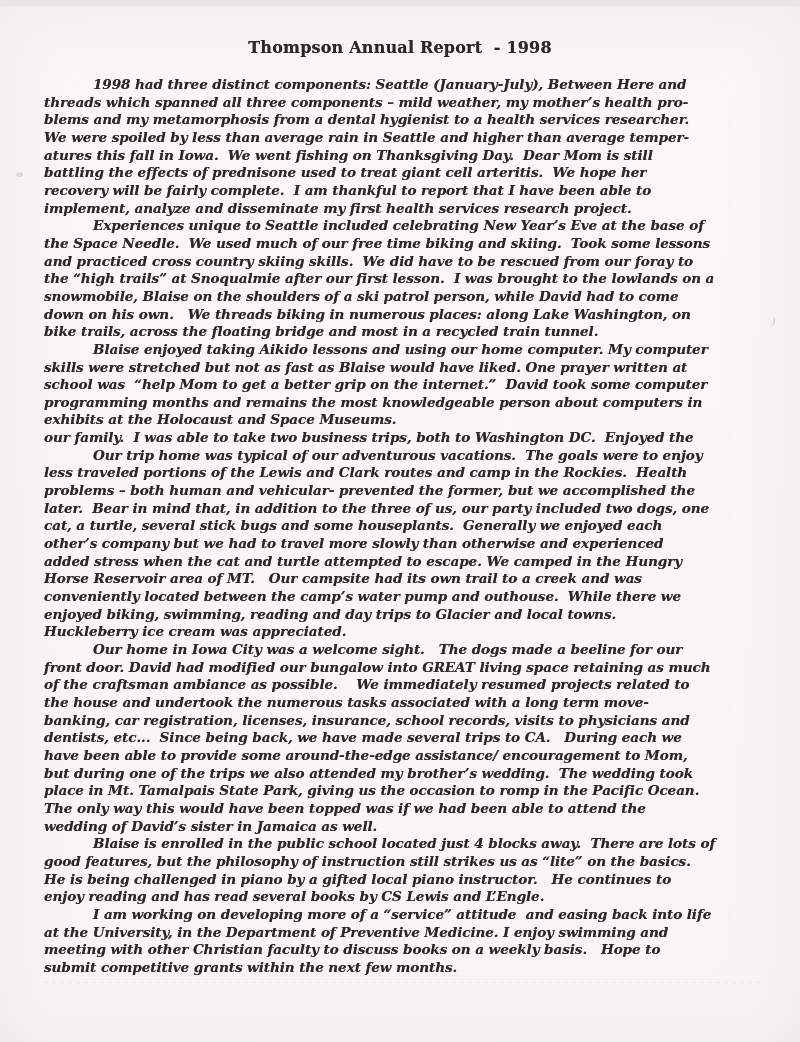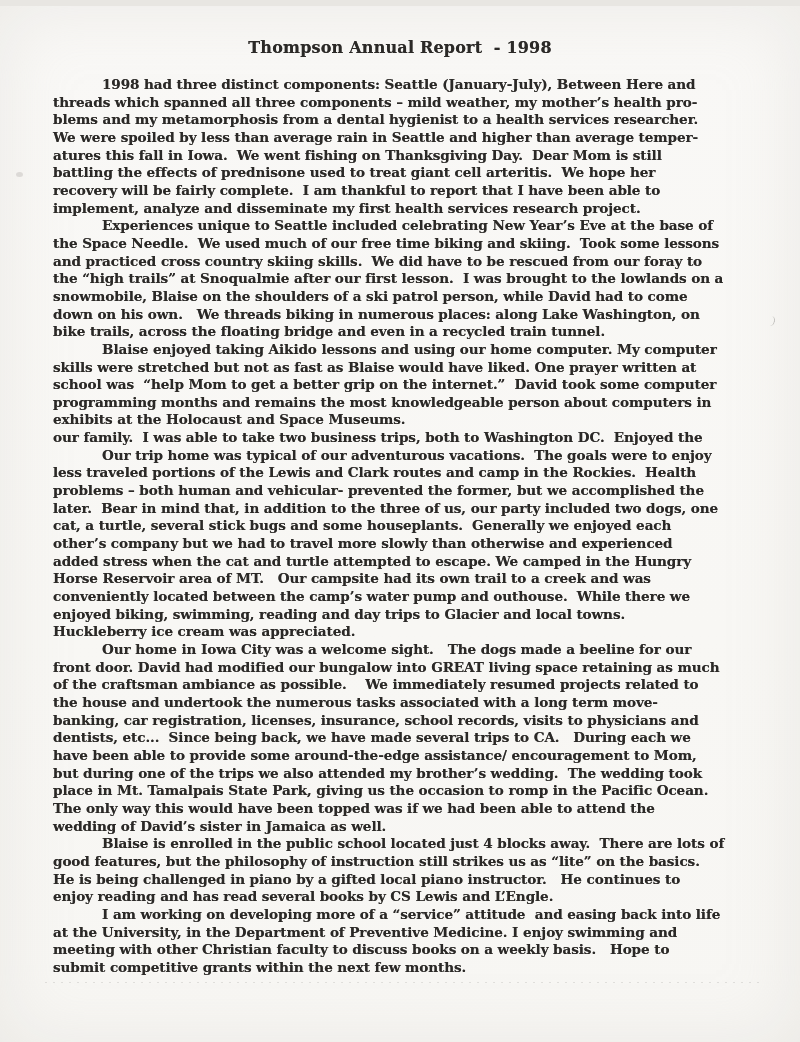--- a/index.html
+++ b/index.html
@@ -25,23 +25,24 @@
     left: 0;
     width: 100%;
     text-align: center;
     font-size: 16px;
     letter-spacing: 0.2px;
     white-space: pre;
     text-shadow: 0 0 0.6px rgba(43,41,39,0.65);
   }
   .doc-body {
     position: absolute;
-    left: 53px;
+    left: 44px;
     top: 70px;
     width: 700px;
+    font-style: italic;
   }
   .para {
     margin: 0;
     padding: 0;
   }
   .line {
     display: block;
     white-space: pre;
     font-size: 13.6px;
     line-height: 17.65px;
@@ -99,21 +100,21 @@
         <span class="line">recovery will be fairly complete.  I am thankful to report that I have been able to</span>
         <span class="line">implement, analyze and disseminate my first health services research project.</span>
       </p>
       <p class="para">
         <span class="line">Experiences unique to Seattle included celebrating New Year’s Eve at the base of</span>
         <span class="line">the Space Needle.  We used much of our free time biking and skiing.  Took some lessons</span>
         <span class="line">and practiced cross country skiing skills.  We did have to be rescued from our foray to</span>
         <span class="line">the “high trails” at Snoqualmie after our first lesson.  I was brought to the lowlands on a</span>
         <span class="line">snowmobile, Blaise on the shoulders of a ski patrol person, while David had to come</span>
         <span class="line">down on his own.   We threads biking in numerous places: along Lake Washington, on</span>
-        <span class="line">bike trails, across the floating bridge and even in a recycled train tunnel.</span>
+        <span class="line">bike trails, across the floating bridge and most in a recycled train tunnel.</span>
       </p>
       <p class="para">
         <span class="line">Blaise enjoyed taking Aikido lessons and using our home computer. My computer</span>
         <span class="line">skills were stretched but not as fast as Blaise would have liked. One prayer written at</span>
         <span class="line">school was  “help Mom to get a better grip on the internet.”  David took some computer</span>
         <span class="line">programming months and remains the most knowledgeable person about computers in</span>
         <span class="line">exhibits at the Holocaust and Space Museums.</span>
         <span class="line">our family.  I was able to take two business trips, both to Washington DC.  Enjoyed the</span>
       </p>
       <p class="para">

